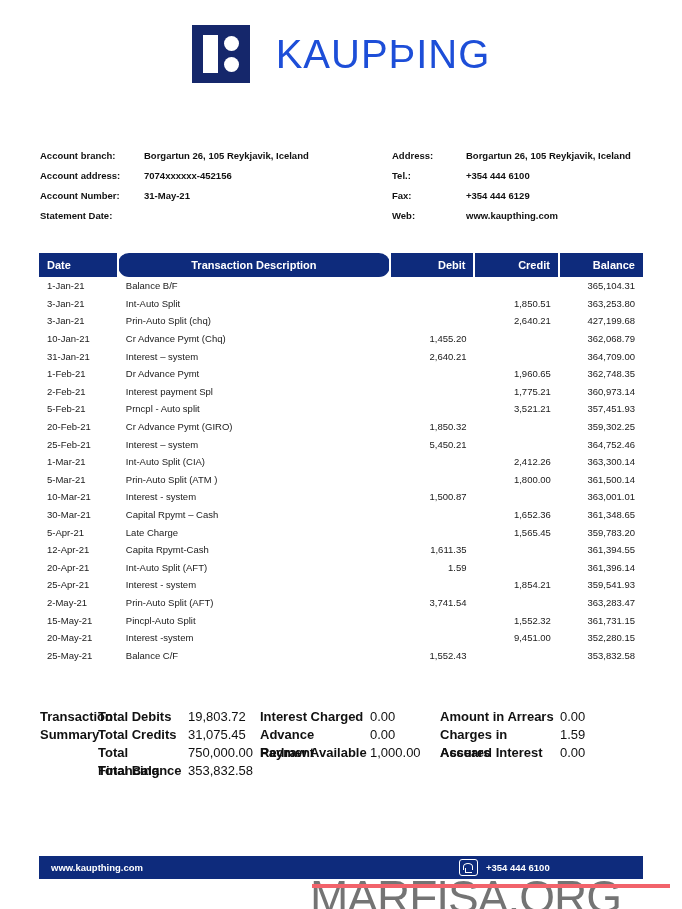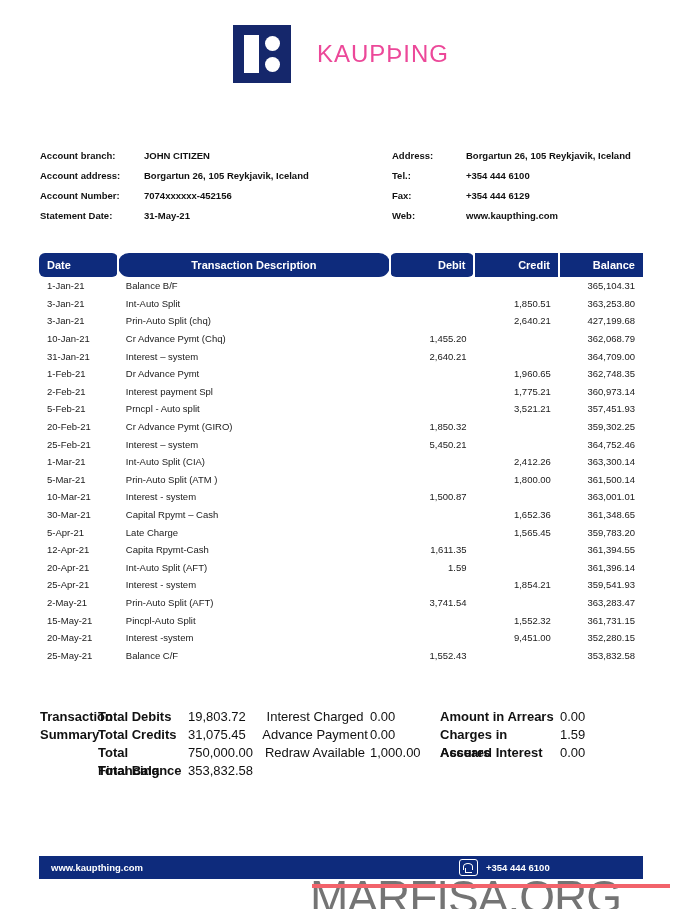--- a/index.html
+++ b/index.html
@@ -42,23 +42,23 @@
   .logo-dot {
     position: absolute;
     left: 32px;
     width: 15px; height: 15px;
     border-radius: 50%;
     background: #ffffff;
   }
   .logo-dot.top { top: 11px; }
   .logo-dot.bottom { top: 32px; }
   .logo-word {
-    font-size: 24px;
+    font-size: 40px;
     letter-spacing: 1px;
-    color: #ec4899;
+    color: #1d4ed8;
     margin-left: 26px;
     font-weight: 400;
     white-space: nowrap;
   }
 
   
   .info {
     position: absolute;
     left: 40px; top: 146px;
     width: 606px;
@@ -100,38 +100,38 @@
   .tbl thead th:last-child { border-right: none; }
   .tbl thead th.c-desc { text-align: center; border-radius: 11px; }
   .tbl thead th.c-num { text-align: right; }
   .tbl tbody td {
     height: 17.6px;
     padding: 0 8px;
     color: #1a1a1a;
     white-space: nowrap;
   }
   .tbl tbody td.c-num { text-align: right; }
-  .col-date { width: 66px; border-radius: 6px; }
+  .col-date { width: 66px; }
   .col-desc { width: 290px; }
-  .col-debit { width: 74px; border-radius: 6px; }
+  .col-debit { width: 74px; }
   .col-credit { width: 74px; }
   .col-balance { width: 72px; }
 
   
   .summary {
     position: absolute;
     left: 40px; top: 708px;
     width: 606px;
     font-size: 13px;
   }
   .sum-row { display: flex; height: 18px; line-height: 18px; }
   .sum-title { width: 58px; font-weight: bold; }
   .sum-l1 { width: 90px; font-weight: bold; }
   .sum-v1 { width: 72px; }
-  .sum-l2 { width: 110px; font-weight: normal; text-align: center; }
+  .sum-l2 { width: 110px; font-weight: bold; }
   .sum-v2 { width: 70px; }
   .sum-l3 { width: 120px; font-weight: bold; }
   .sum-v3 { width: 60px; }
 
   
   .footer-bar {
     position: absolute;
     left: 39px; top: 856px;
     width: 604px;
     height: 23px;
@@ -210,21 +210,20 @@
 
 <div class="info">
   <div class="info-col left">
     <div class="info-labels">
       <div class="info-row">Account branch:</div>
       <div class="info-row">Account address:</div>
       <div class="info-row">Account Number:</div>
       <div class="info-row">Statement Date:</div>
     </div>
     <div class="info-values">
-      <div class="info-row">JOHN CITIZEN</div>
       <div class="info-row">Borgartun 26, 105 Reykjavik, Iceland</div>
       <div class="info-row">7074xxxxxx-452156</div>
       <div class="info-row">31-May-21</div>
     </div>
   </div>
   <div class="info-col right">
     <div class="info-labels">
       <div class="info-row">Address:</div>
       <div class="info-row">Tel.:</div>
       <div class="info-row">Fax:</div>

